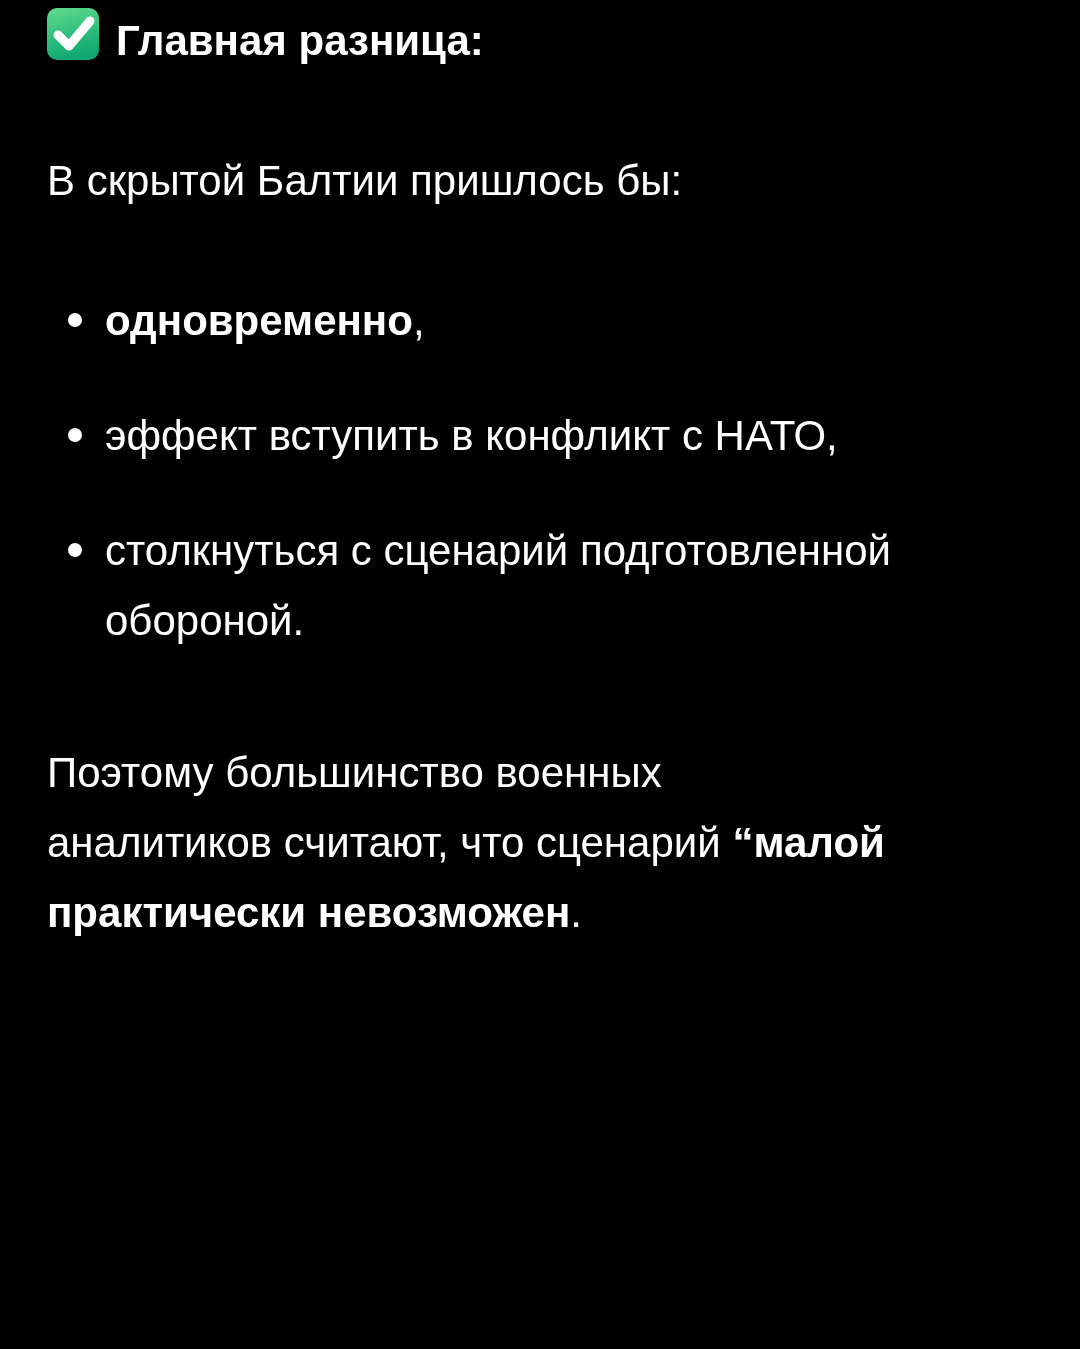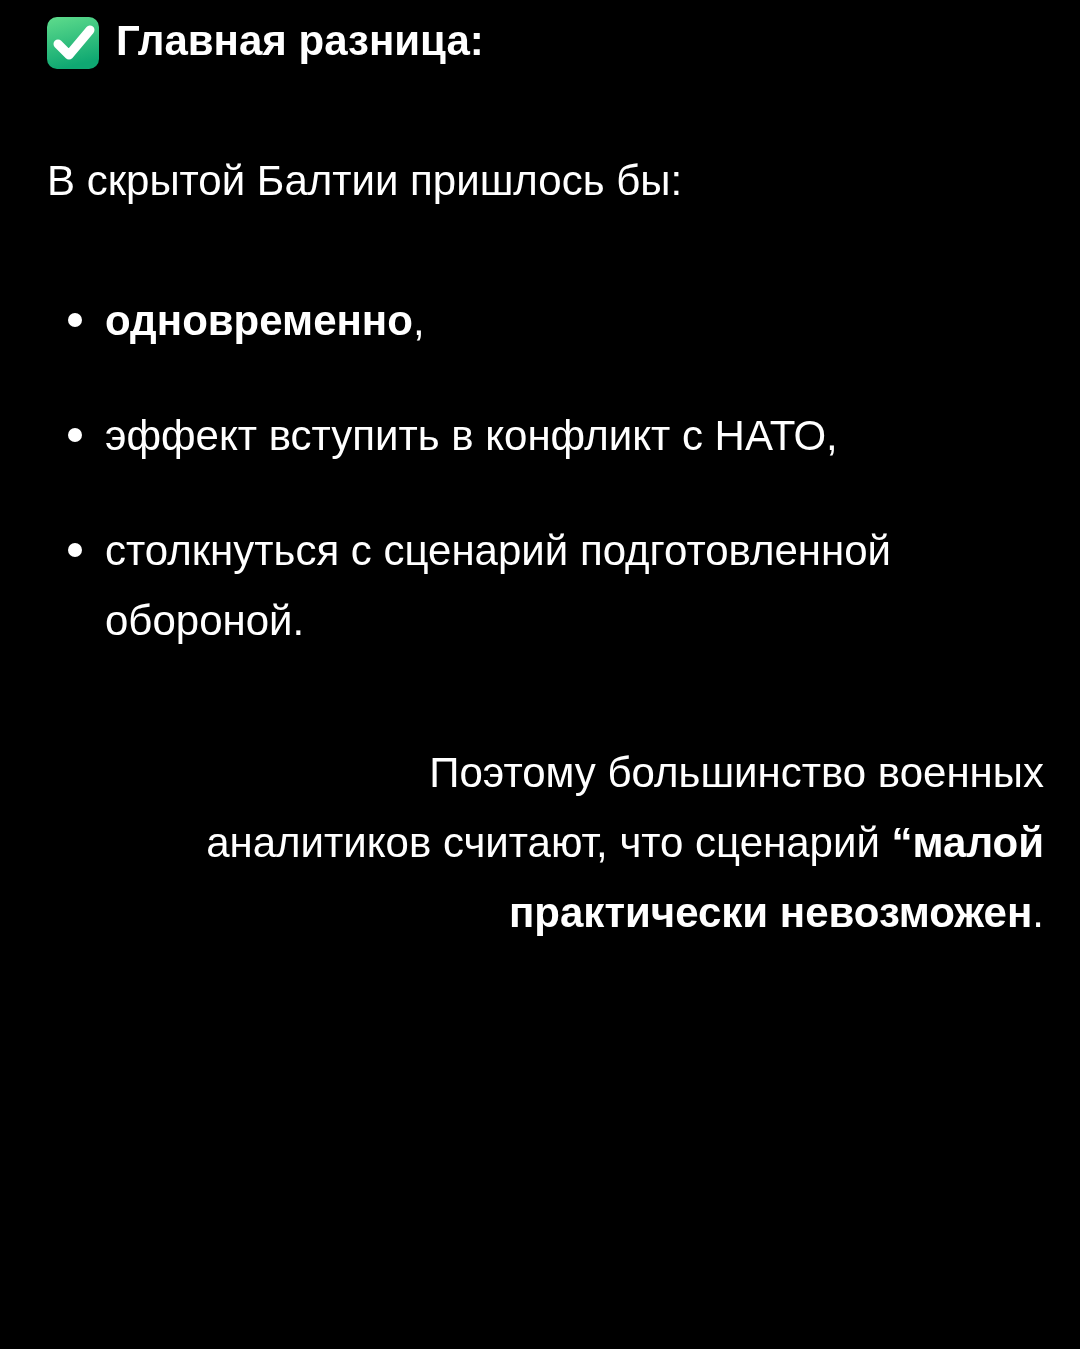--- a/index.html
+++ b/index.html
@@ -17,21 +17,21 @@
     color: #ffffff;
     -webkit-font-smoothing: antialiased;
   }
   .content {
     padding: 6px 36px 0 47px;
   }
   .line { display: block; white-space: nowrap; }
   .bold { font-weight: 700; }
   .reg  { font-weight: 400; }
 
-  .header-line { display: flex; align-items: center; }
+  .header-line { display: flex; }
   .emoji {
     width: 52px; height: 52px;
     margin-right: 17px;
     flex: 0 0 auto;
     position: relative;
     top: 2px;
   }
 
   .p-crimea { margin-top: 26px; }
   .p-baltics { margin-top: 70px; }
@@ -51,21 +51,21 @@
     content: "";
     position: absolute;
     left: 21px;
     top: 27px;
     width: 14px;
     height: 14px;
     border-radius: 50%;
     background: #ffffff;
   }
 
-  .p-conclusion { margin-top: 82px; text-align: right; }
+  .p-conclusion { margin-top: 82px; }
 </style>
 </head>
 <body>
 
 <div class="content">
 
   <div class="header-line bold">
     <svg class="emoji" viewBox="0 0 52 52" aria-hidden="true">
       <defs>
         <linearGradient id="emojiGrad" x1="0" y1="0" x2="0.25" y2="1">

